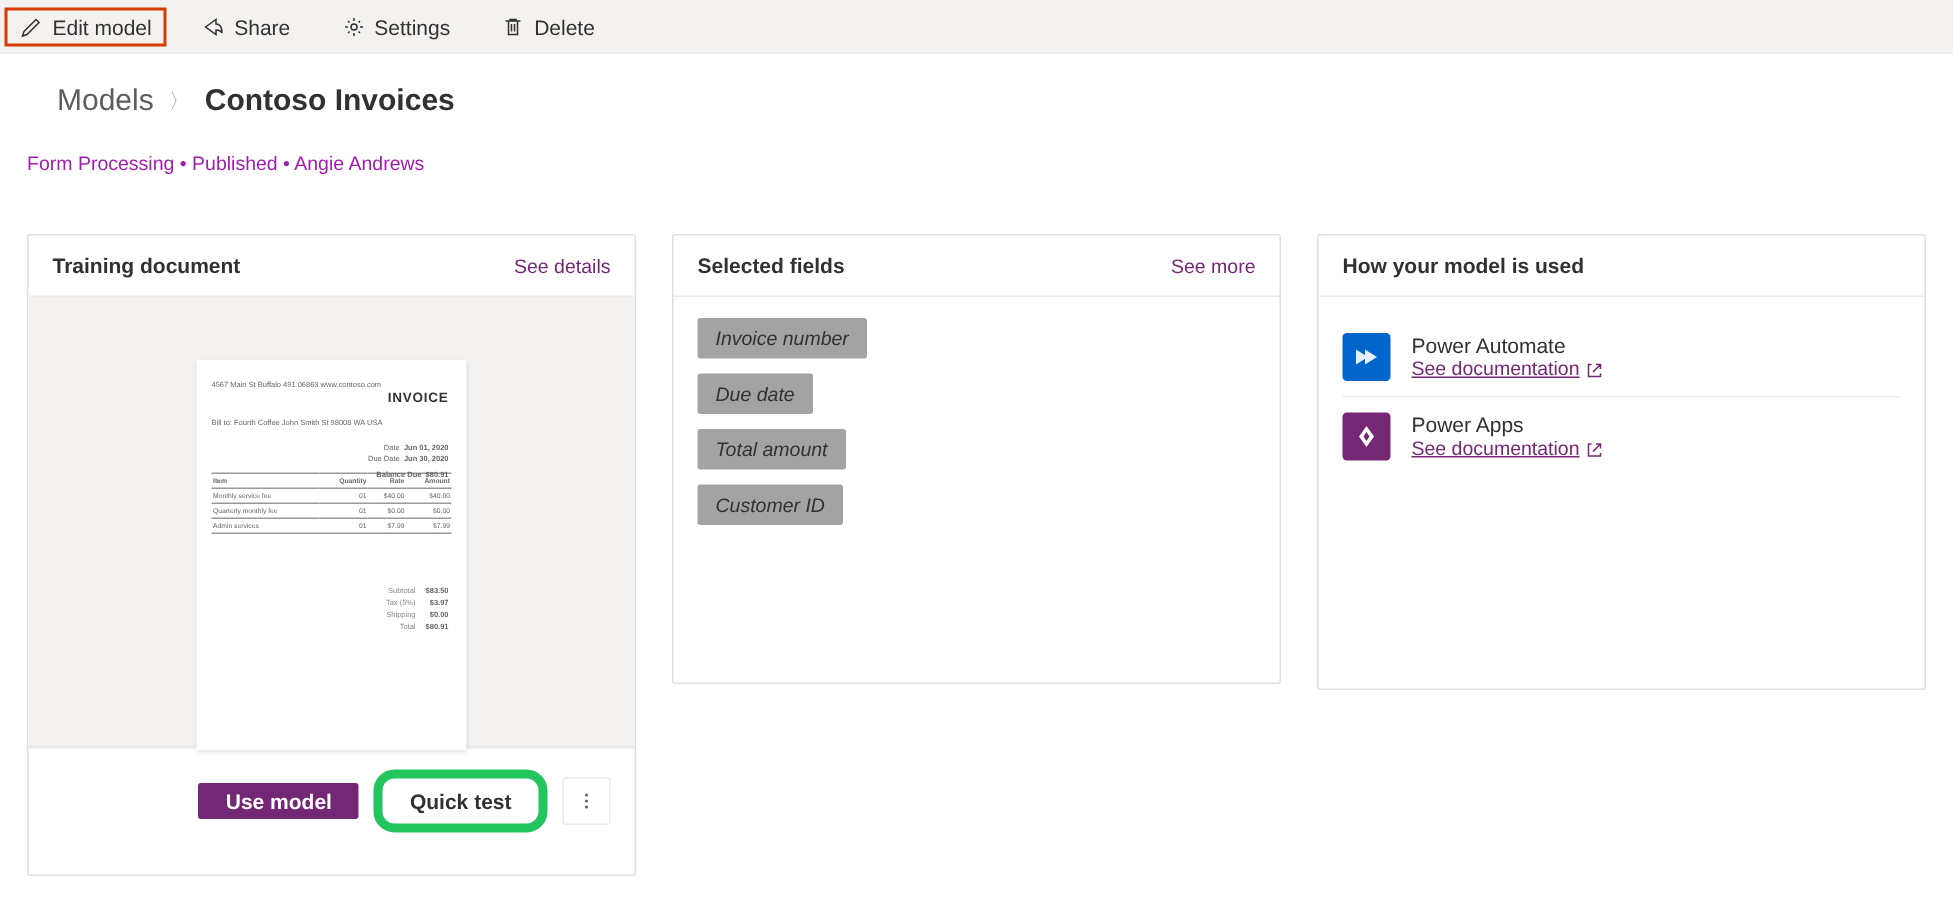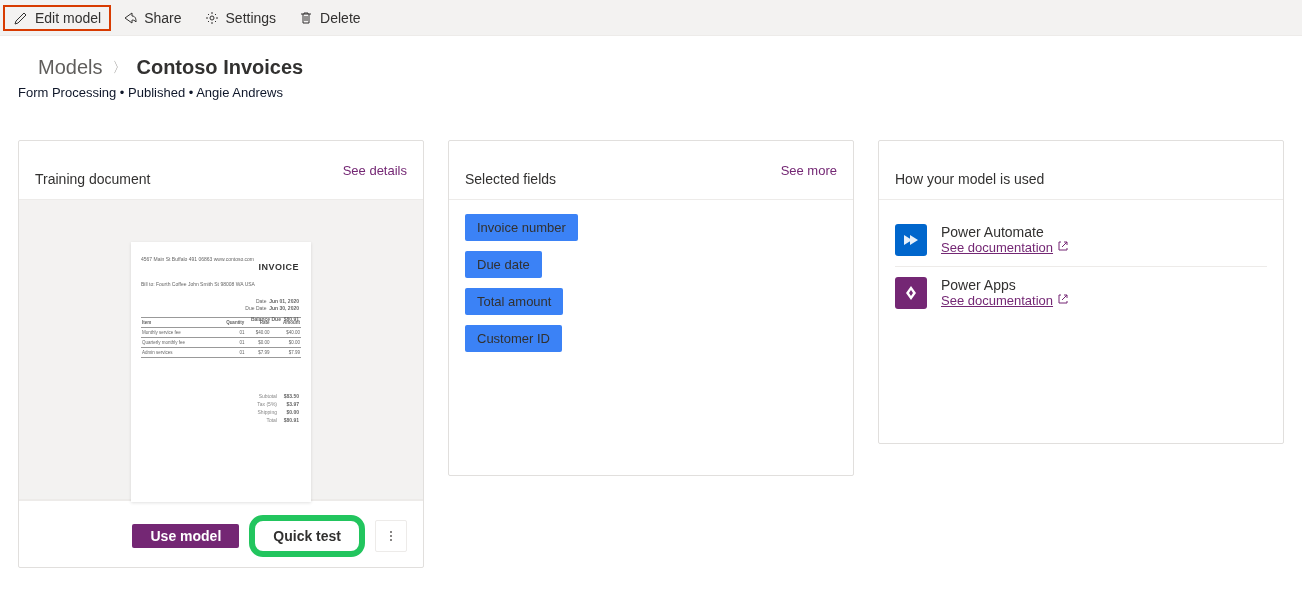--- a/index.html
+++ b/index.html
@@ -10,21 +10,21 @@
     color: #323130;
     background: #ffffff;
   }
   .toolbar {
     display: flex;
     align-items: center;
     height: 36px;
     background: #f3f2f1;
     border-bottom: 1px solid #edebe9;
     padding: 0 4px;
-    gap: 2px;
+    gap: 14px;
   }
   .toolbar-btn {
     display: flex;
     align-items: center;
     gap: 6px;
     padding: 4px 10px;
     cursor: pointer;
     color: #323130;
     font-size: 14px;
   }
@@ -41,47 +41,47 @@
     display: flex;
     align-items: center;
     gap: 10px;
     font-size: 20px;
     margin-left: 20px;
   }
   .breadcrumb .root { color: #605e5c; cursor: pointer; }
   .breadcrumb .sep { color: #a19f9d; font-size: 14px; }
   .breadcrumb .current { font-weight: 600; color: #323130; }
   .meta {
-    margin-top: 6px;
+    margin-top: 22px;
     font-size: 13px;
-    color: #0f172a;
+    color: #a21caf;
   }
   .cards {
     display: flex;
     gap: 24px;
     margin-top: 40px;
   }
   .card {
     border: 1px solid #e1dfdd;
     border-radius: 2px;
     background: #ffffff;
     display: flex;
     flex-direction: column;
   }
   .card.training { width: 412px; height: 428px; }
-  .card.fields   { width: 412px; height: 336px; }
+  .card.fields   { width: 412px; height: 300px; }
   .card.usage    { width: 412px; height: 304px; }
   .card-header {
     display: flex;
     align-items: center;
     justify-content: space-between;
     padding: 12px 16px;
     border-bottom: 1px solid #edebe9;
   }
-  .card-title { font-weight: 400; font-size: 14px; margin-top: 18px; }
+  .card-title { font-weight: 700; font-size: 14px; }
   .card-link {
     color: #742774;
     cursor: pointer;
     font-size: 13px;
   }
   .card-body {
     flex: 1;
     padding: 14px 16px;
     overflow: hidden;
   }
@@ -162,25 +162,26 @@
     width: 32px; height: 32px;
     border: 1px solid #edebe9;
     background: #fff;
     display: flex; align-items:center; justify-content:center;
     cursor: pointer;
     border-radius: 2px;
     color: #605e5c;
   }
   .field-pill {
     display: inline-block;
-    background: #3b82f6;
+    background: #a3a3a3;
     padding: 6px 12px;
     margin: 0 6px 10px 0;
     border-radius: 2px;
     font-size: 13px;
+    font-style: italic;
   }
   .usage-item {
     display: flex;
     align-items: flex-start;
     gap: 14px;
     padding: 10px 0;
     border-bottom: 1px solid #edebe9;
   }
   .usage-item:last-child { border-bottom: none; }
   .usage-icon {
@@ -190,21 +191,21 @@
     color: #fff;
   }
   .usage-icon.pa { background: #0066cc; }
   .usage-icon.papps { background: #742774; }
   .usage-text .t { font-size: 14px; color: #323130; }
   .usage-text .l {
     color: #742774;
     text-decoration: underline;
     cursor: pointer;
     font-size: 13px;
-    display: flex; align-items: flex-start; gap: 4px;
+    display: flex; align-items: flex-end; gap: 4px;
   }
   .ext-icon { width: 12px; height: 12px; }
 </style>
 </head>
 <body>
 
 <div class="toolbar">
   <div class="toolbar-btn highlight-box">
     <svg viewBox="0 0 16 16" fill="none" stroke="#323130" stroke-width="1">
         <path d="M2 14l1-3 8-8 2 2-8 8-3 1z"></path>

